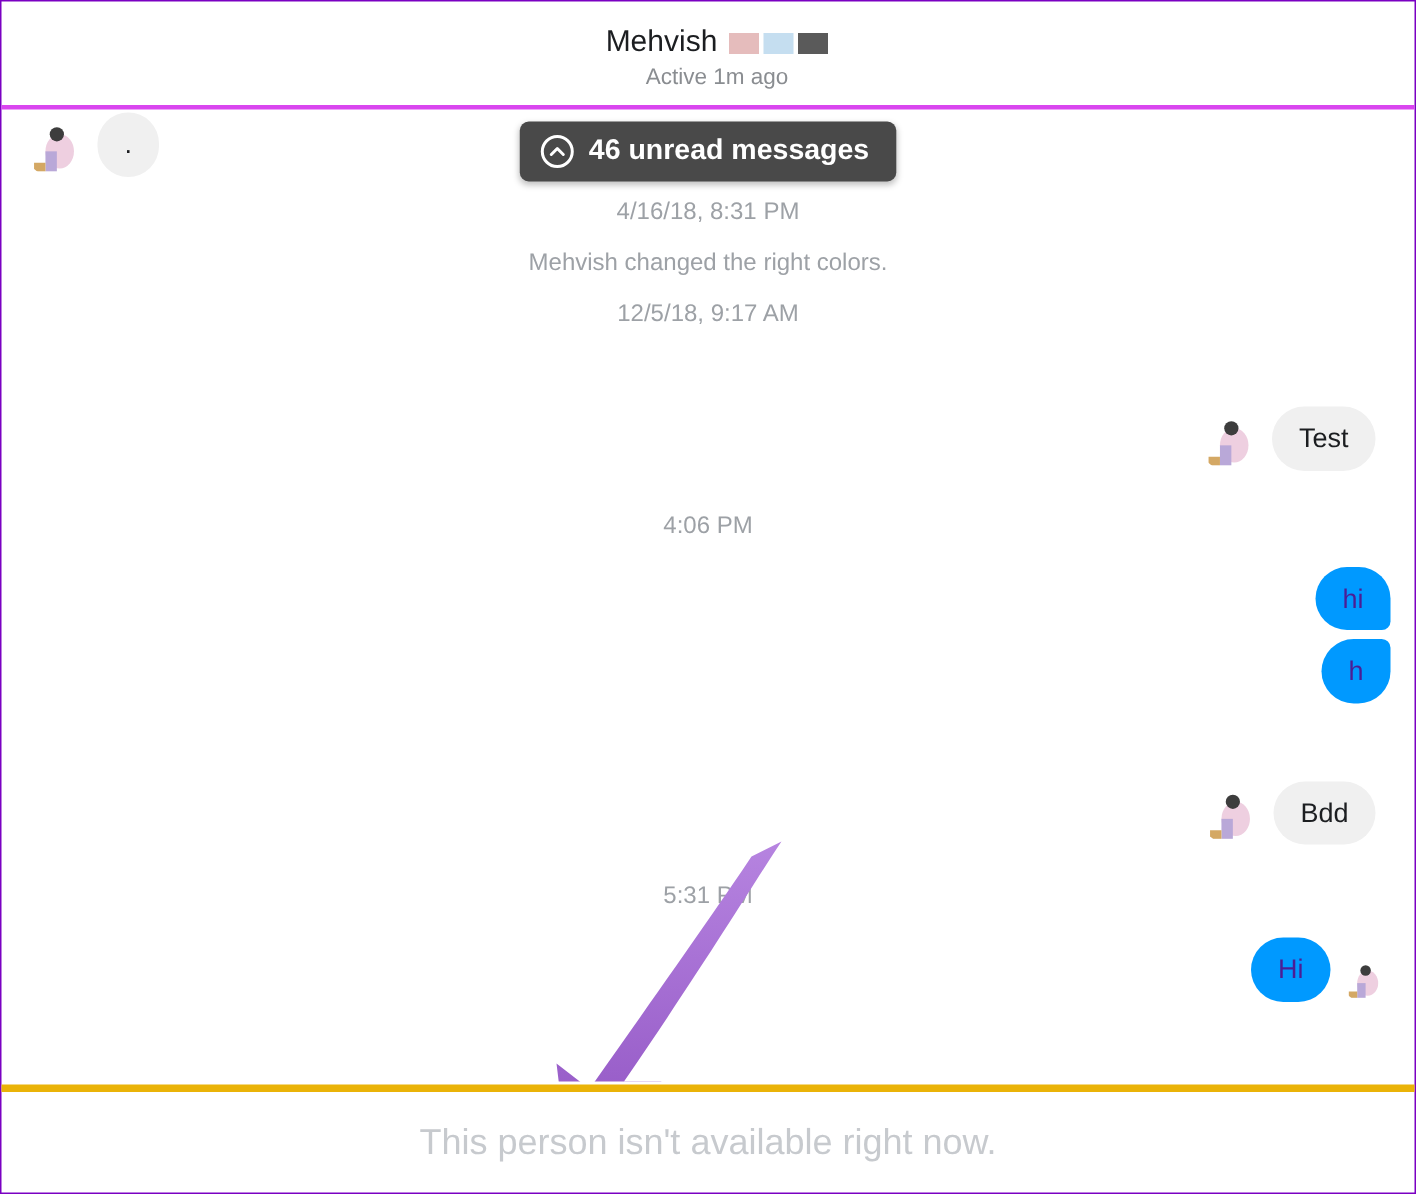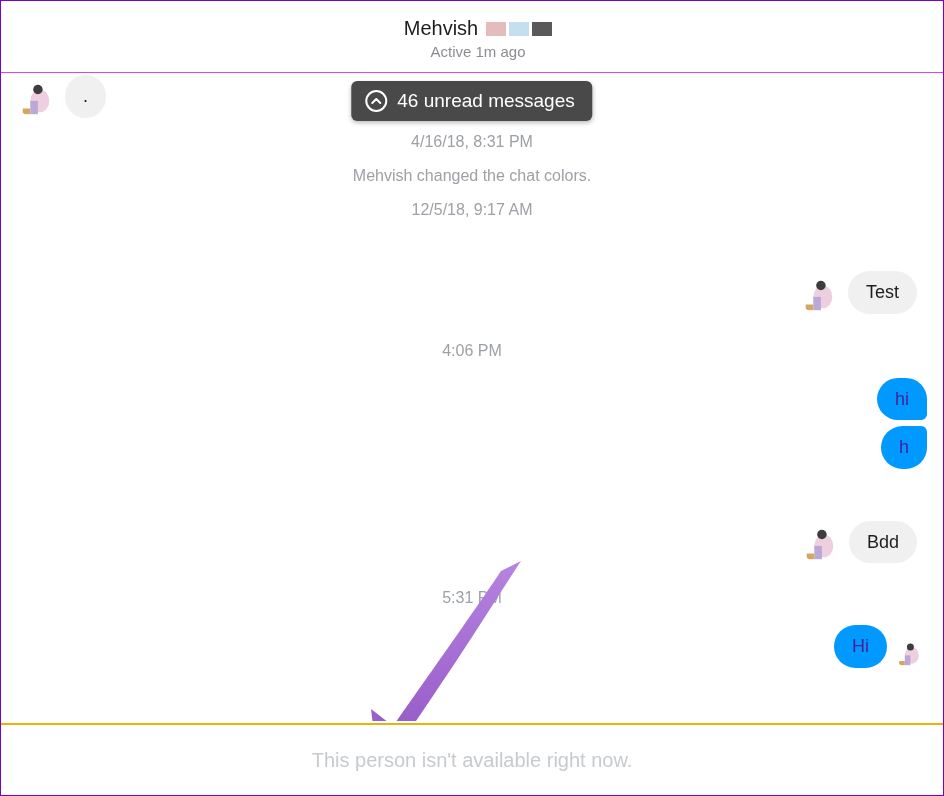--- a/index.html
+++ b/index.html
@@ -1,21 +1,21 @@
 <!DOCTYPE html>
 <html><head>
 <meta charset="utf-8">
 <style>
   * { box-sizing: border-box; margin: 0; padding: 0; }
   html, body { width: 944px; height: 796px; font-family: -apple-system, "Segoe UI", Helvetica, Arial, sans-serif; background: #fff; overflow: hidden; }
   .frame { width: 944px; height: 796px; border: 1.5px solid #7a00c2; position: relative; background: #fff; }
   .header {
     position: relative;
     height: 68px;
-    border-bottom: 1px solid #d946ef;
+    border-bottom: 3px solid #d946ef;
     padding: 12px 8px 8px 20px;
     text-align: center;
     margin-top: 4px;
   }
   .header-name-line {
     display: flex;
     justify-content: center;
     align-items: center;
     gap: 8px;
     font-size: 20px;
@@ -35,21 +35,21 @@
   }
   .unread-pill {
     position: absolute;
     left: 50%; transform: translateX(-50%);
     top: 8px;
     background: #494949;
     color: #fff;
     border-radius: 6px;
     padding: 9px 18px 9px 14px;
     display: flex; align-items: center; gap: 10px;
-    font-weight: 400;
+    font-weight: 700;
     font-size: 19px;
     box-shadow: 0 2px 4px rgba(0,0,0,.25);
   }
   .chevcirc {
     width: 22px; height: 22px; border: 2px solid #fff; border-radius: 50%;
     display:flex; align-items:center; justify-content:center;
   }
   .chevcirc svg { display:block; }
   .timestamp, .system-text {
     text-align: center;
@@ -80,24 +80,24 @@
   .outcol .bubble { margin: 0; }
   .outcol .bubble:first-child { border-bottom-right-radius: 6px; }
   .outcol .bubble:last-child  { border-top-right-radius: 6px; }
   .row0 { position: absolute; top: 2px; left: 16px; display:flex; align-items:flex-end; }
   .tdash { height: 1px; }
   .ts1 { margin-top: 60px; }
   .footer {
     position: absolute;
     left: 0; right: 0; bottom: 0;
     height: 72px;
-    border-top: 2px solid #eab308;
+    border-top: 5px solid #eab308;
     display: flex; align-items: center; justify-content: center;
     color: #c7cace;
-    font-size: 20px;
+    font-size: 24px;
   }
   .arrow {
     position: absolute;
     left: 350px; top: 478px;
     width: 220px; height: 250px;
     pointer-events: none;
   }
 </style>
 </head>
 <body>
@@ -133,21 +133,21 @@
   <div class="unread-pill">
     <span class="chevcirc">
       <svg width="12" height="12" viewBox="0 0 12 12">
             <path d="M2 8 L6 4 L10 8" stroke="#fff" stroke-width="2" fill="none" stroke-linecap="round" stroke-linejoin="round"></path>
           </svg>
     </span>
     <span>46 unread messages</span>
   </div>
 
   <div class="timestamp ts1">4/16/18, 8:31 PM</div>
-  <div class="system-text">Mehvish changed the chat colors.</div>
+  <div class="system-text">Mehvish changed the right colors.</div>
   <div class="timestamp">12/5/18, 9:17 AM</div>
 
   <div class="tdash" style="height:28px"></div>
 
   <div class="row left">
     <span class="avatar">
       <svg viewBox="0 0 40 40">
             <circle cx="20" cy="20" r="20" fill="#fff"></circle>
             <ellipse cx="24" cy="22" rx="10" ry="12" fill="#eecfe0"></ellipse>
             <circle cx="22" cy="10" r="5" fill="#3d3d3d"></circle>

